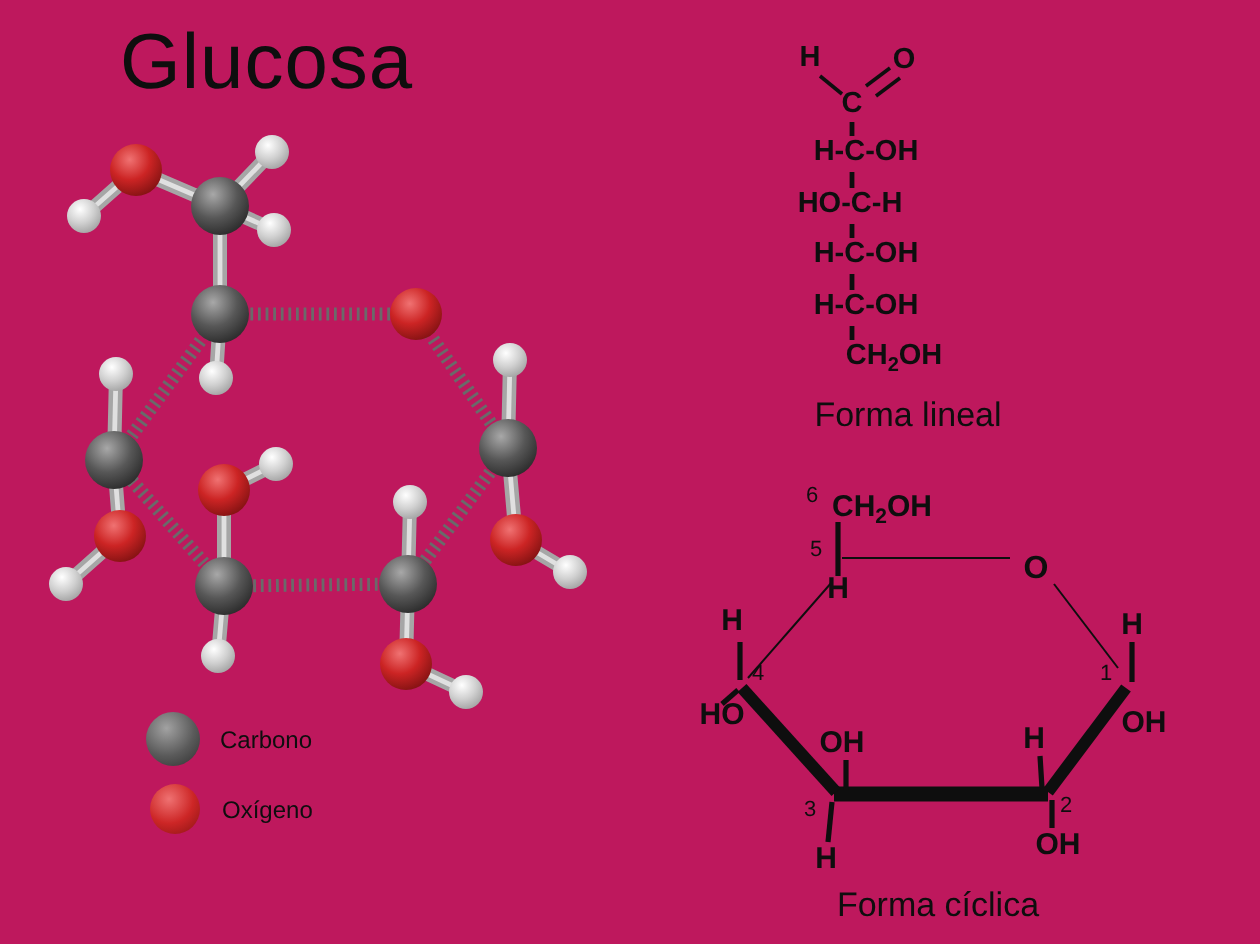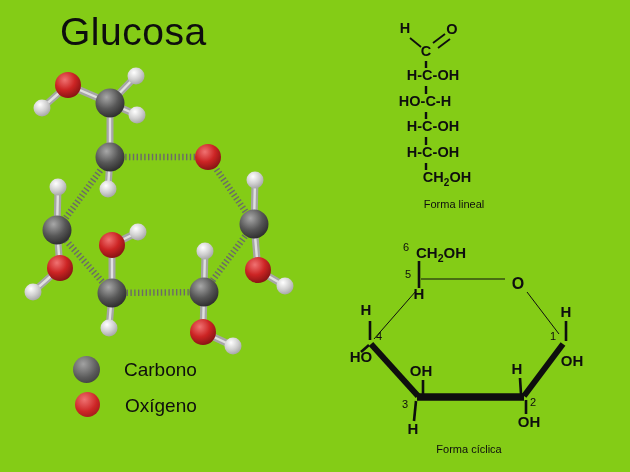--- a/index.html
+++ b/index.html
@@ -1,32 +1,32 @@
 <!DOCTYPE html>
 <html><head>
 <meta charset="utf-8">
 <style>
   html,body{margin:0;padding:0;background:#fff;}
-  .canvas{position:relative;width:630px;height:472px;background:#84cc16;
+  .canvas{position:relative;width:630px;height:472px;background:#be185d;
           font-family:"Liberation Sans", sans-serif;overflow:hidden;}
   .title{position:absolute;left:60px;top:10px;font-size:39px;font-weight:400;
          color:#0e0e0e;letter-spacing:0.5px;}
   #overlay-svg{position:absolute;left:0;top:0;}
-  .caption{position:absolute;width:170px;text-align:center;font-size:11px;color:#0e0e0e;}
+  .caption{position:absolute;width:170px;text-align:center;font-size:17px;color:#0e0e0e;}
   .caption.lineal{left:369px;top:198px;}
   .caption.ciclica{left:384px;top:443px;}
   .legend-row{position:absolute;display:flex;align-items:center;}
   .ball-box{width:30px;display:flex;justify-content:center;}
   .ball{border-radius:50%;}
   .ball-c{width:27px;height:27px;background:radial-gradient(circle at 38% 30%,#a2a2a2,#5a5a5a 55%,#2e2e2e 100%);}
   .ball-o{width:25px;height:25px;background:radial-gradient(circle at 38% 30%,#ef7272,#cd2626 52%,#871313 100%);}
   .ball-h{width:16px;height:16px;background:radial-gradient(circle at 38% 30%,#ffffff,#d2d2d2 55%,#a6a6a6 100%);}
-  .legend-label{margin-left:23px;font-size:19px;color:#0e0e0e;}
+  .legend-label{margin-left:9px;font-size:12px;color:#0e0e0e;}
   .row-c{left:71px;top:356px;}
-  .row-o{left:72px;top:392px;align-items:flex-end;}
+  .row-o{left:72px;top:392px;}
   .row-h{left:76px;top:429px;}
 </style>
 </head>
 <body>
 
 <div class="canvas">
 
   <div class="title">Glucosa</div>
 
   <svg id="overlay-svg" width="630" height="472" viewBox="0 0 630 472">

